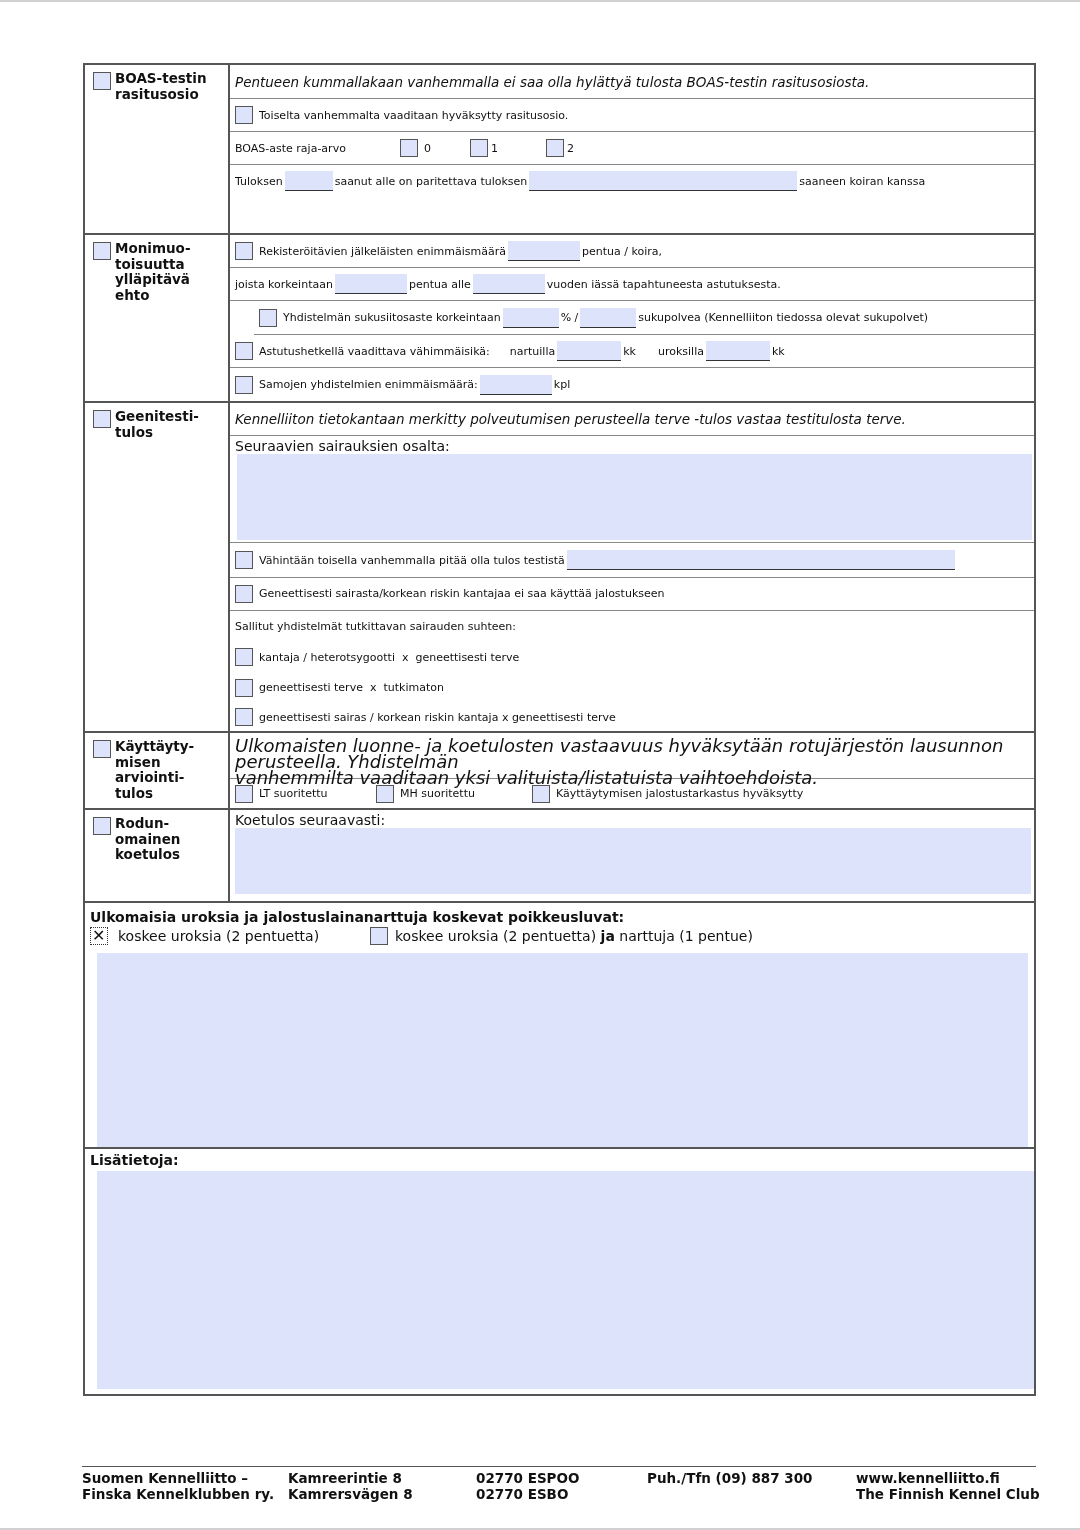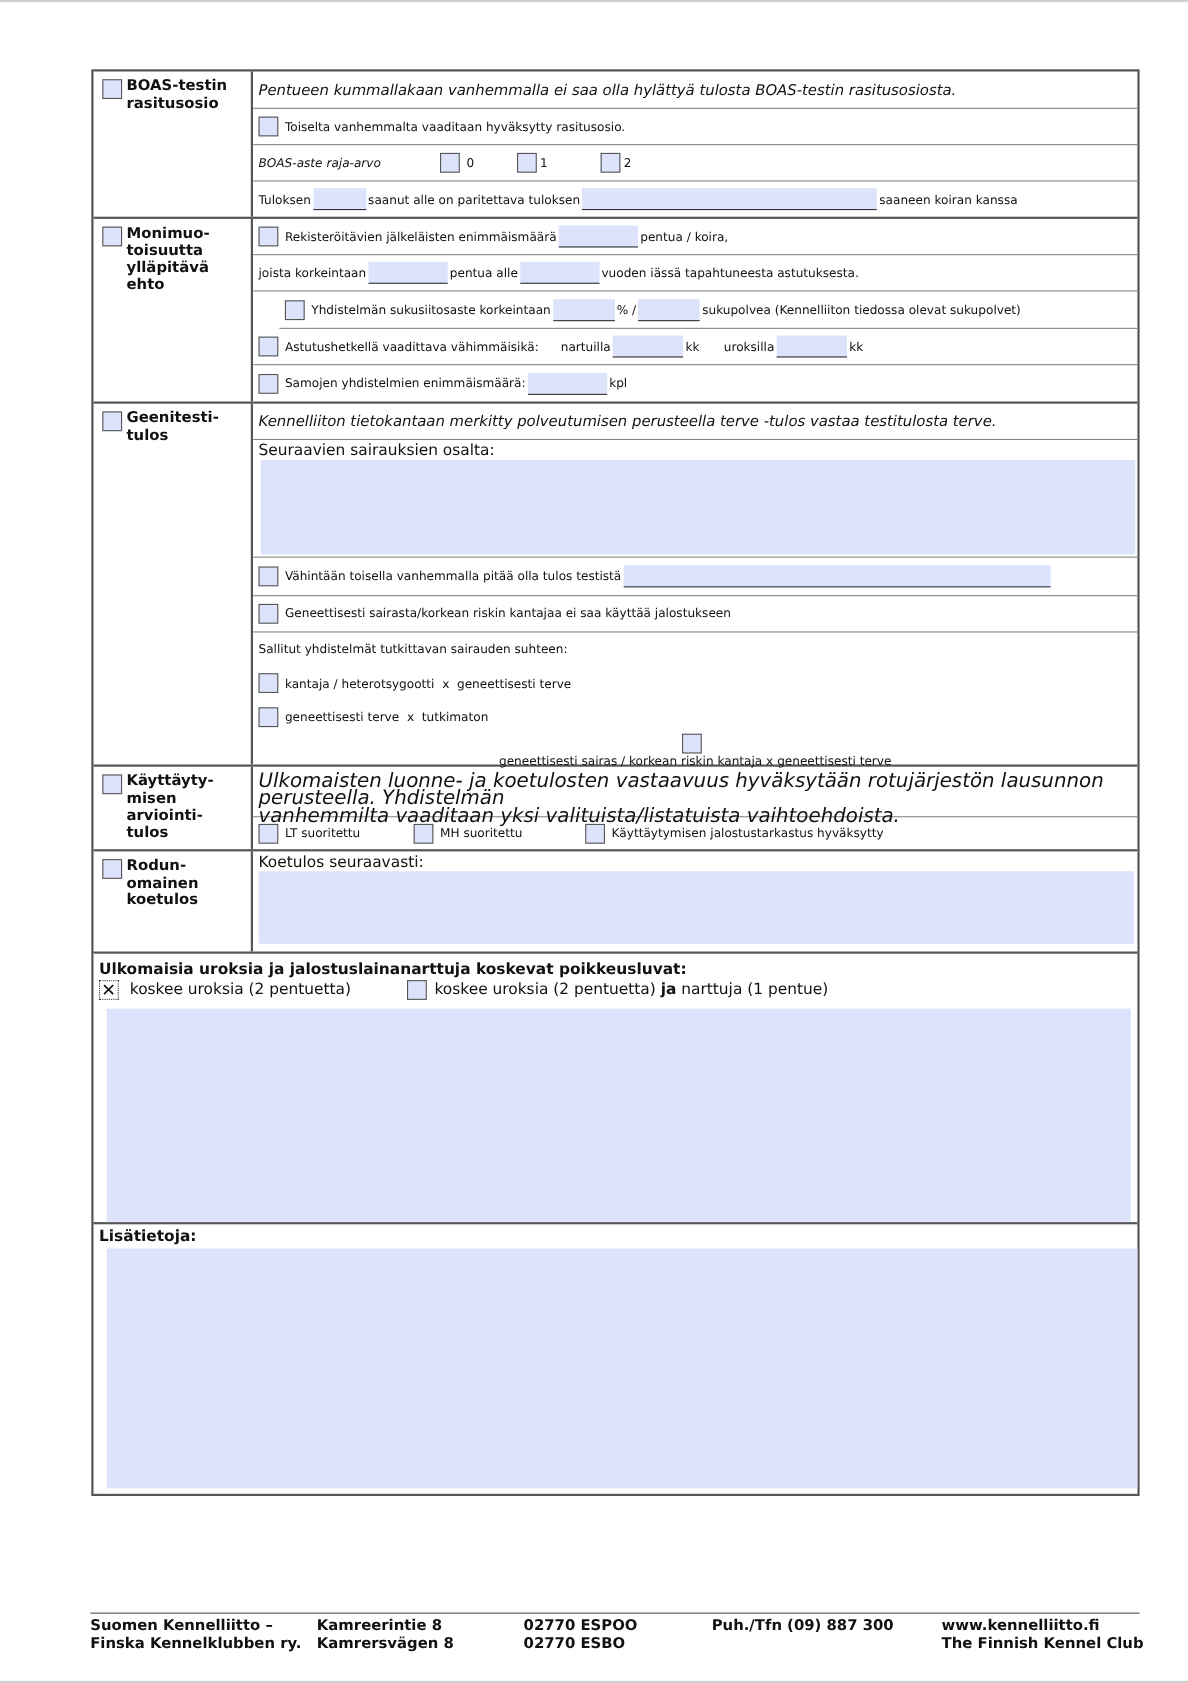--- a/index.html
+++ b/index.html
@@ -33,35 +33,35 @@
   .footer { position: absolute; left: 82px; top: 1466px; width: 954px; border-top: 1.5px solid #555; padding-top: 3px; display: flex; font-weight: bold; font-size: 13.5px; line-height: 16px; }
   .footer div { flex: none; }
 </style>
 </head>
 <body>
 
 <div class="topline"></div>
 
 <div class="form">
 
-  <div class="section" style="height:134px;">
+  <div class="section" style="height:170px;">
     <div class="lcol">
       <span class="cb"></span>
       <span class="title" style="width:100px;">BOAS-testin rasitusosio</span>
     </div>
     <div class="rcol">
       <div class="row italic" style="height:34px;">
           <span>Pentueen kummallakaan vanhemmalla ei saa olla hylättyä tulosta BOAS-testin rasitusosiosta.</span>
         </div>
       <div class="row" style="height:33px;">
         <span class="cb"></span>
         <span>Toiselta vanhemmalta vaaditaan hyväksytty rasitusosio.</span>
       </div>
       <div class="row" style="height:33px;">
-        <span style="width:165px;font-style:italic;">BOAS-aste raja-arvo</span>
+        <span style="width:165px;">BOAS-aste raja-arvo</span>
         <span class="cb"></span>
         <span style="width:46px;">0</span>
         <span class="cb" style="margin-right:3px;"></span>
         <span style="width:55px;">1</span>
         <span class="cb" style="margin-right:3px;"></span>
         <span>2</span>
       </div>
       <div class="row" style="height:32px;">
         <span>Tuloksen</span>
         <span class="fill" style="width:48px;"></span>
@@ -144,21 +144,21 @@
         <span>Sallitut yhdistelmät tutkittavan sairauden suhteen:</span>
       </div>
       <div class="row noborder" style="height:30px;">
         <span class="cb"></span>
         <span style="white-space:pre;">kantaja / heterotsygootti  x  geneettisesti terve</span>
       </div>
       <div class="row noborder" style="height:31px;">
         <span class="cb"></span>
         <span style="white-space:pre;">geneettisesti terve  x  tutkimaton</span>
       </div>
-      <div class="row noborder" style="height:28px;flex-direction:column;">
+      <div class="row noborder" style="height:28px;">
         <span class="cb"></span>
         <span>geneettisesti sairas / korkean riskin kantaja x geneettisesti terve</span>
       </div>
     </div>
   </div>
 
   <div class="section" style="height:77px;">
     <div class="lcol">
       <span class="cb"></span>
       <span class="title" style="width:80px;">Käyttäyty-misen arviointi-tulos</span>

